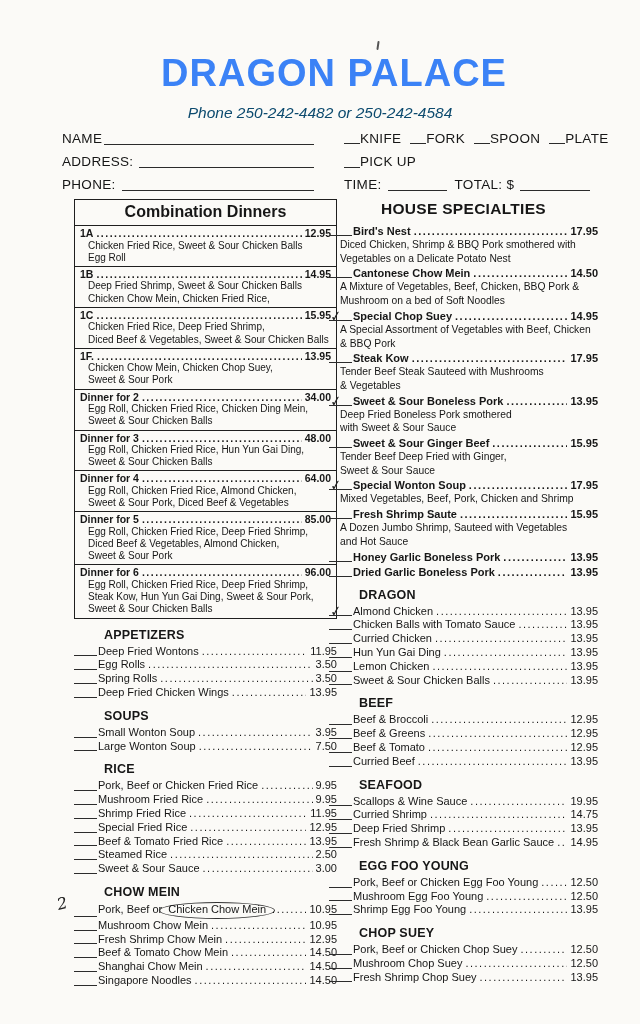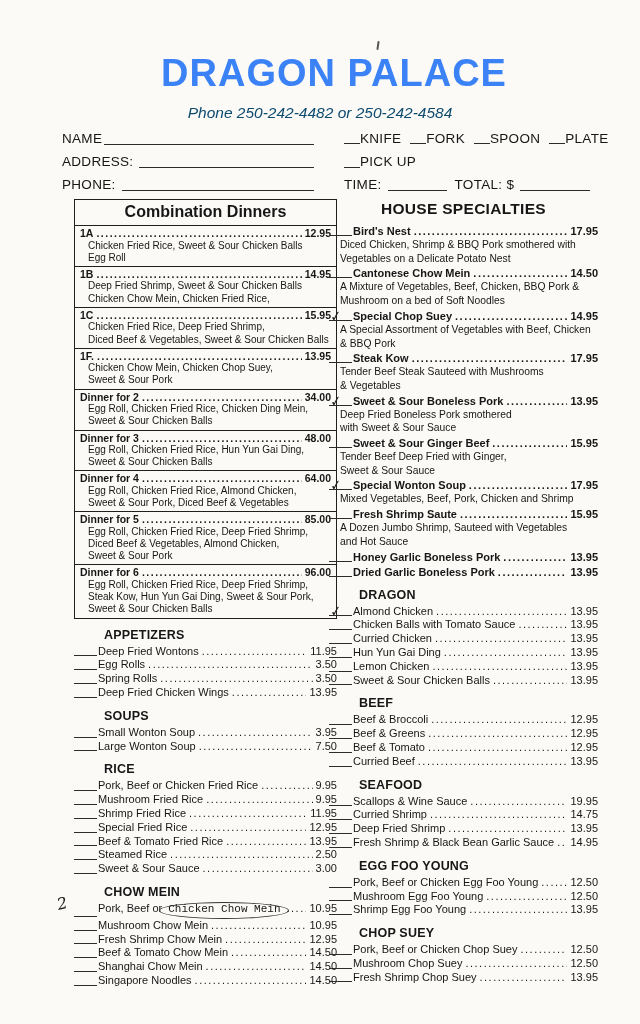--- a/index.html
+++ b/index.html
@@ -71,21 +71,21 @@
     transform:rotate(-8deg);line-height:1;color:#222;
     font-family:"DejaVu Sans",sans-serif;
   }
   .qty{
     position:absolute;left:-17px;top:-5px;font-size:16px;font-weight:normal;
     font-style:italic;font-family:"DejaVu Serif",serif;
     transform:rotate(-14deg);color:#222;
   }
   .circled{
     display:inline-block;border:1.5px solid #333;border-radius:50%;
-    padding:0 8px 1px;margin:0 -6px;font-family:Liberation Mono, monospace;
+    padding:0 8px 1px;margin:0 -6px;
   }
 
   
   .msec{margin-top:9px;}
   .sec-title{font-weight:bold;font-size:12.5px;line-height:15px;
              padding-left:30px;margin-bottom:2px;letter-spacing:.2px;}
 
   
   .hs-title{text-align:center;font-size:15.5px;font-weight:bold;
             letter-spacing:.3px;margin:1px 0 6px;}

